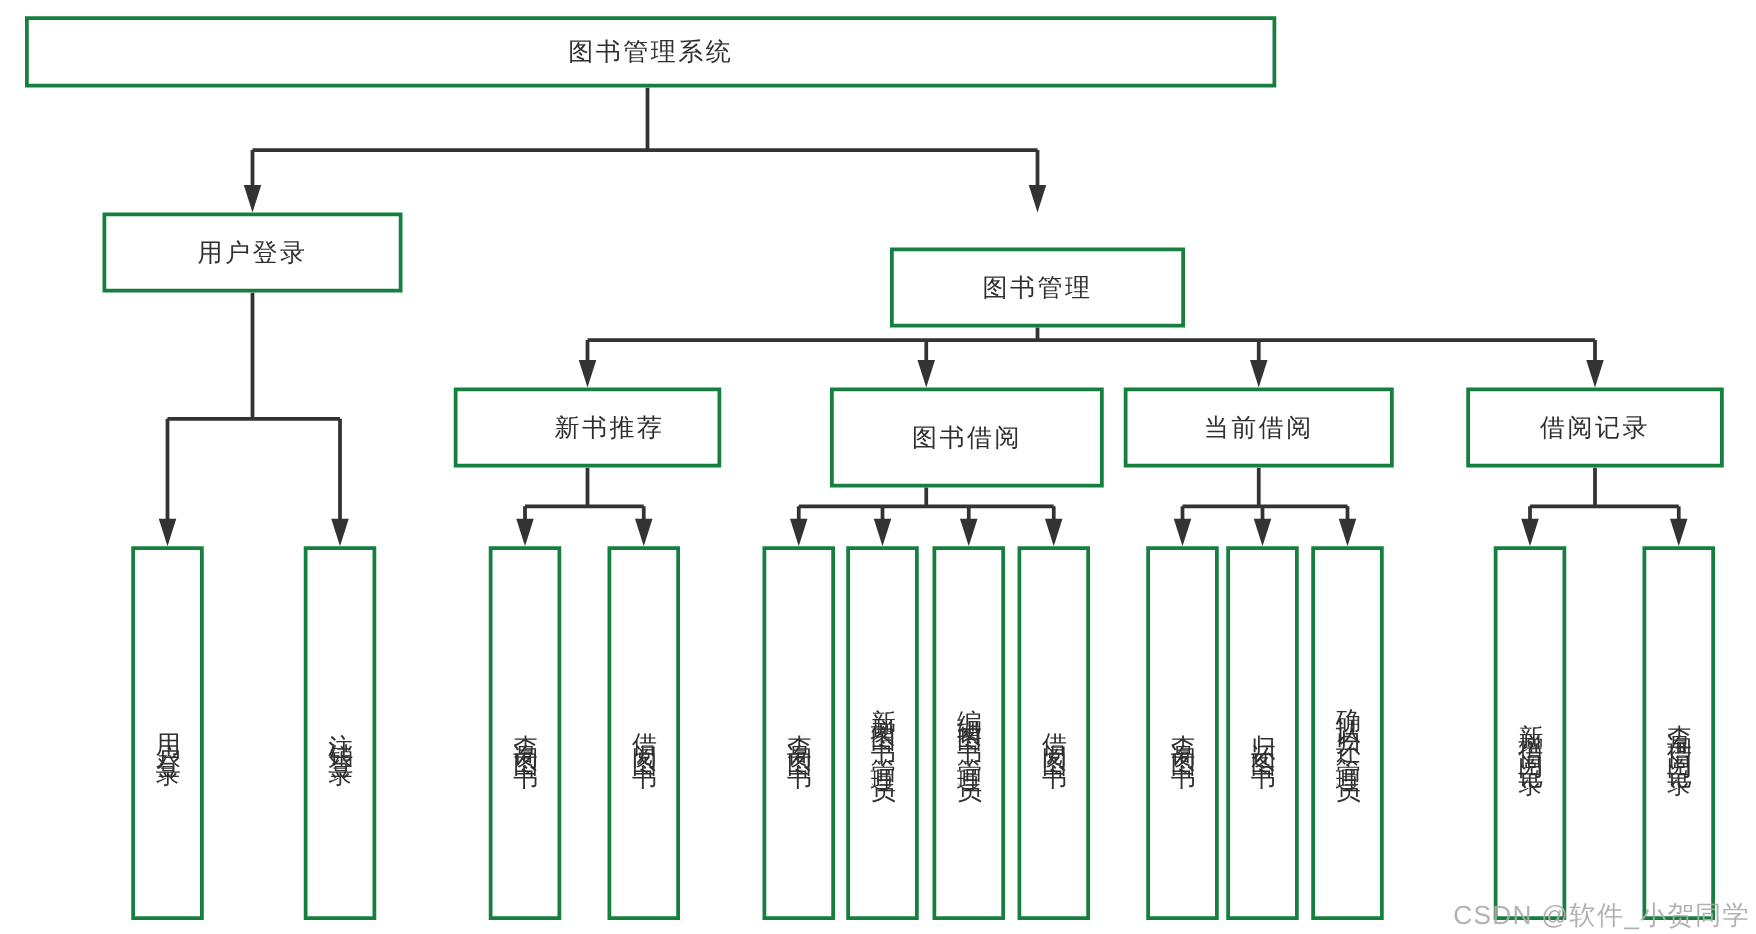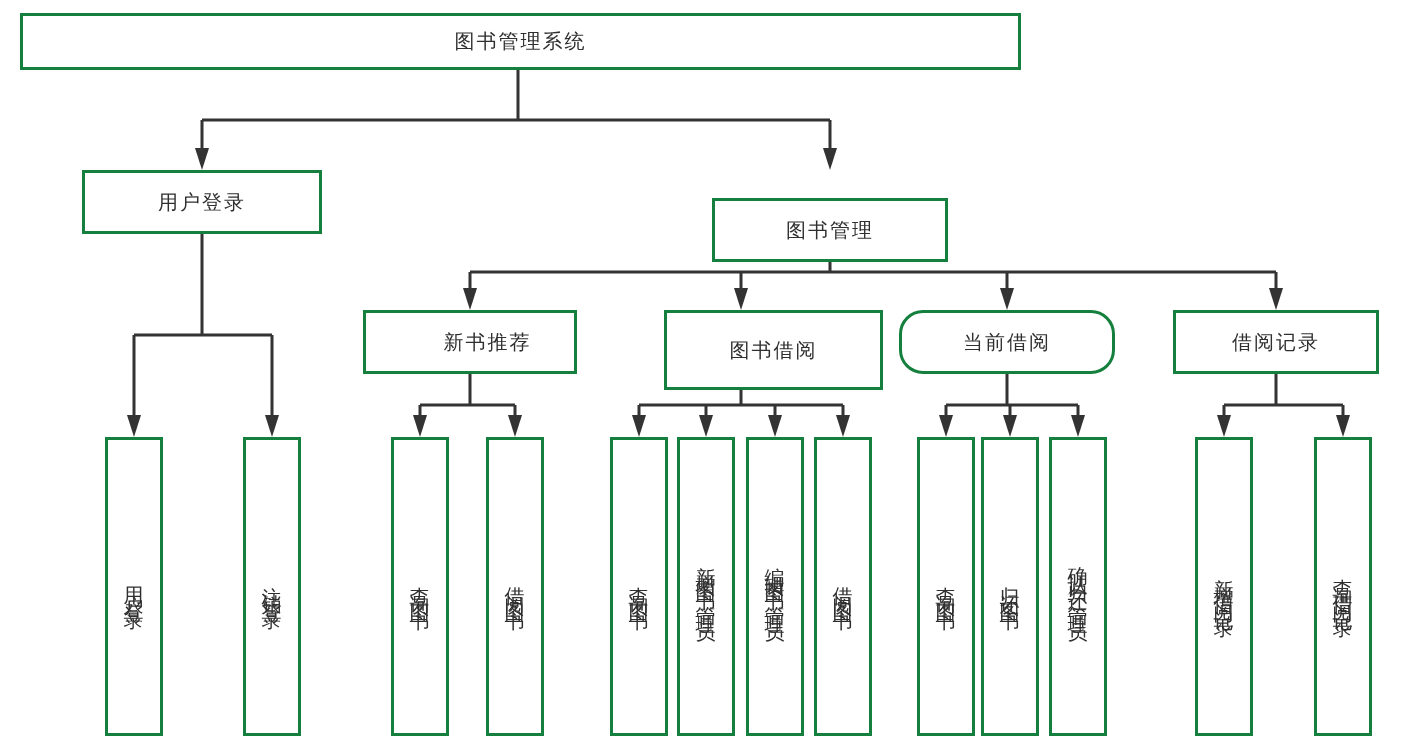--- a/index.html
+++ b/index.html
@@ -93,21 +93,21 @@
   <div class="node h-node" style="left:712px; top:170px; width:236px; height:64px;margin-top:28px;">
     <span>图书管理</span>
   </div>
 
   <div class="node h-node" style="left:363px; top:310px; width:214px; height:64px;padding-left:35px;">
     <span>新书推荐</span>
   </div>
   <div class="node h-node" style="left:632px; top:310px; width:219px; height:80px;margin-left:32px;">
     <span>图书借阅</span>
   </div>
-  <div class="node h-node" style="left:899px; top:310px; width:216px; height:64px;border-radius:24px;">
+  <div class="node h-node" style="left:899px; top:310px; width:216px; height:64px;">
     <span>当前借阅</span>
   </div>
   <div class="node h-node" style="left:1173px; top:310px; width:206px; height:64px;">
     <span>借阅记录</span>
   </div>
 
   <div class="node leaf" style="left:105px; top:437px; width:58px; height:299px;">
     <span class="vtext">用户登录</span>
   </div>
   <div class="node leaf" style="left:243px; top:437px; width:58px; height:299px;">
@@ -144,14 +144,15 @@
     <span class="vtext">确认归还（管理员）</span>
   </div>
 
   <div class="node leaf" style="left:1195px; top:437px; width:58px; height:299px;">
     <span class="vtext">新增借阅记录</span>
   </div>
   <div class="node leaf" style="left:1314px; top:437px; width:58px; height:299px;">
     <span class="vtext">查询借阅记录</span>
   </div>
 
+  <div class="watermark">CSDN @软件_小贺同学</div>
 
 </div>
 
 </body></html>

